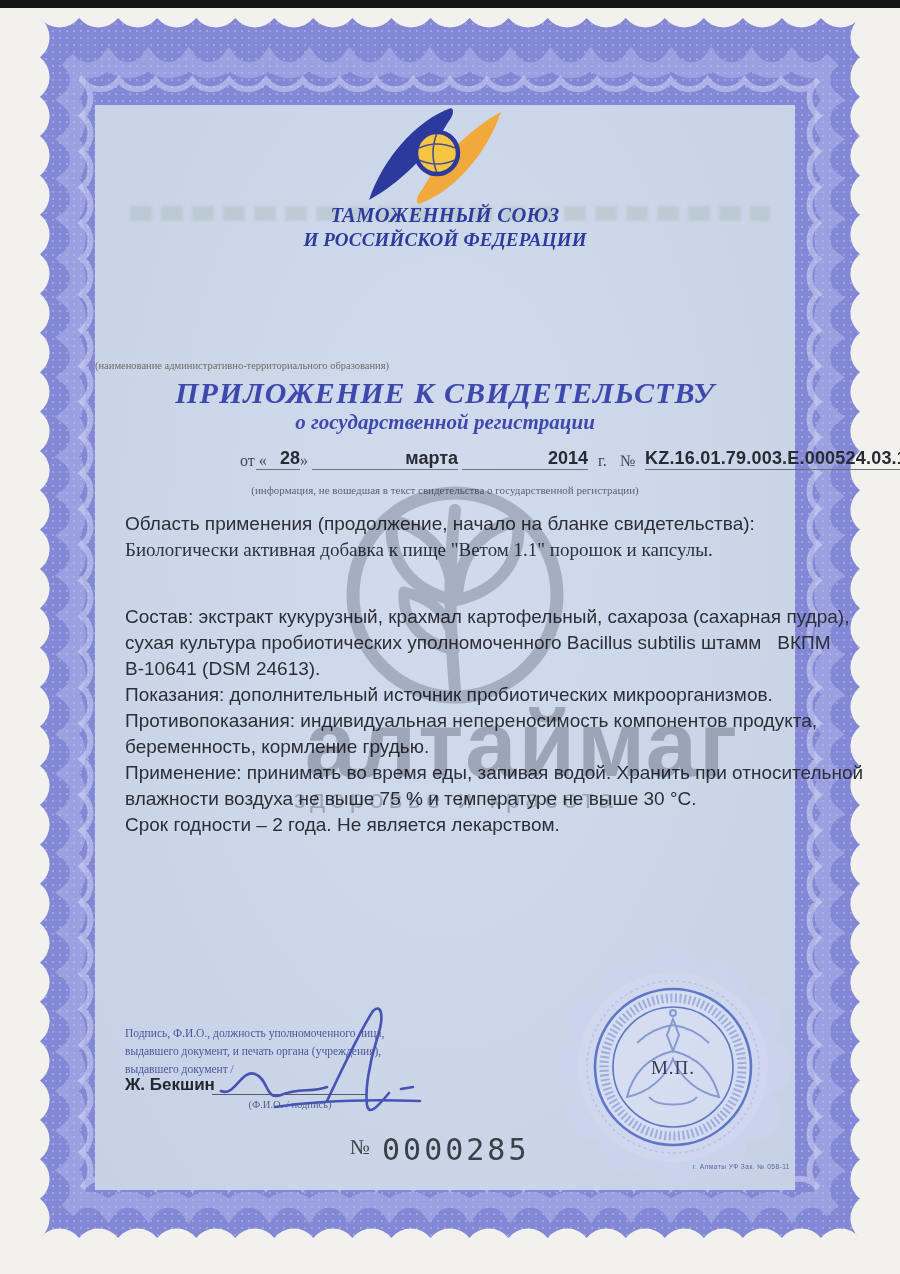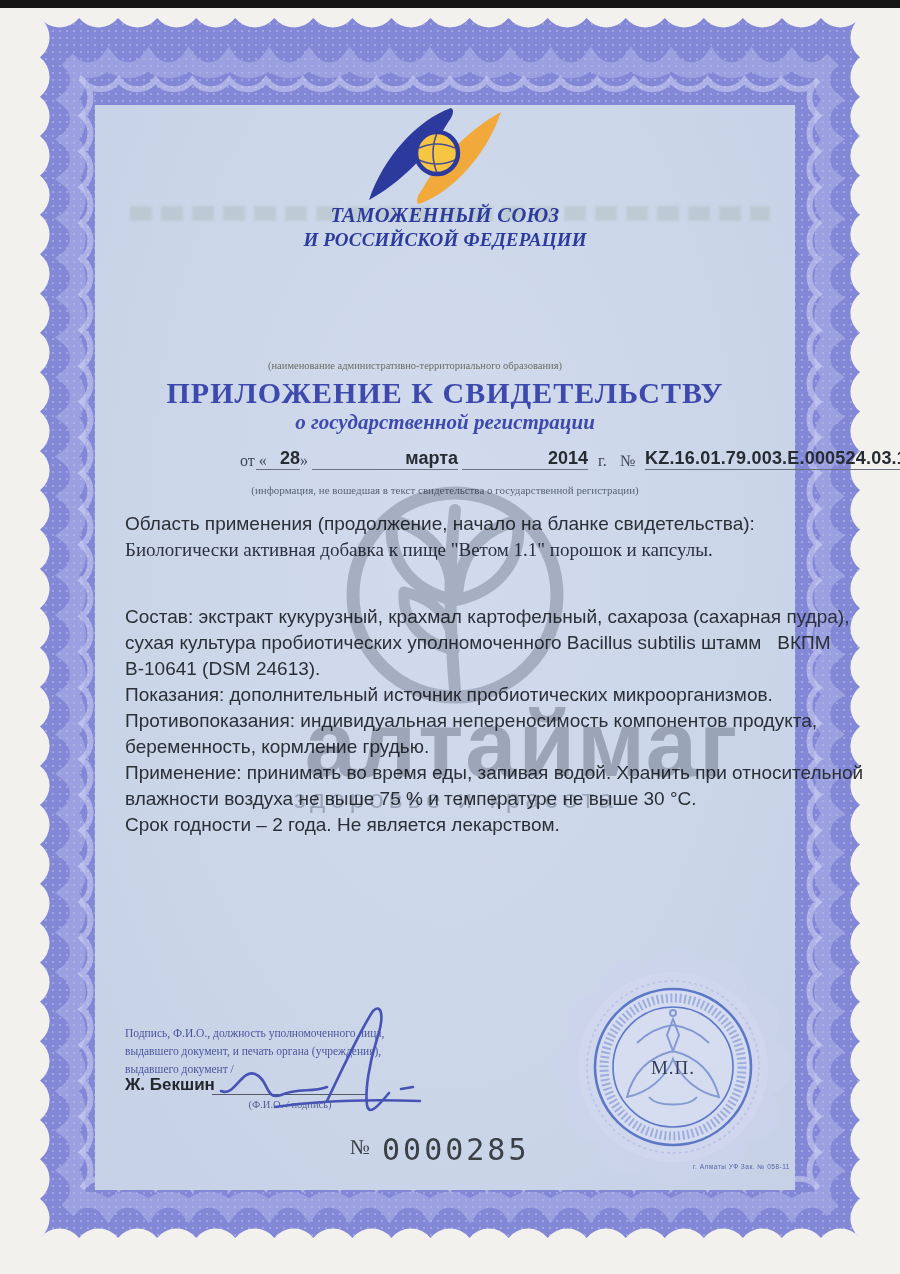--- a/index.html
+++ b/index.html
@@ -17,25 +17,25 @@
          background:repeating-linear-gradient(90deg, rgba(130,158,132,.38) 0 22px, rgba(130,158,132,0) 22px 31px);}
 
   
   .logo{position:absolute;left:365px;top:106px;}
 
   .hdr{position:absolute;left:95px;top:203px;width:700px;text-align:center;
        font-family:"Liberation Serif",serif;font-style:italic;font-weight:bold;color:#2d3b9d;}
   .hdr .l1{font-size:20.5px;line-height:25px;letter-spacing:.4px;}
   .hdr .l2,.hdr .l3{font-size:19px;line-height:24px;letter-spacing:.2px;}
 
-  .admin-cap{position:absolute;left:95px;top:360px;width:640px;text-align:center;
+  .admin-cap{position:absolute;left:95px;top:360px;width:640px;text-align:left;
        font-family:"Liberation Serif",serif;font-size:10.5px;color:#6a6e62;}
 
   .title{position:absolute;left:95px;top:376px;width:700px;text-align:center;
-       font-family:"Liberation Serif",serif;font-weight:bold;color:#3e49ad;
+       font-family:"Liberation Serif",serif;font-style:italic;font-weight:bold;color:#3e49ad;
        font-size:30px;letter-spacing:1px;}
   .subtitle{position:absolute;left:95px;top:410px;width:700px;text-align:center;
        font-family:"Liberation Serif",serif;font-style:italic;font-weight:bold;color:#3e49ad;font-size:21px;}
 
   
   .drow{position:absolute;left:0;top:448px;width:900px;height:28px;
         font-family:"Liberation Serif",serif;font-size:16px;color:#3e4858;}
   .drow span{position:absolute;display:inline-block;}
   .dval{font-family:Liberation Sans, sans-serif;font-weight:bold;font-size:18px;color:#272c33;text-align:right;}
   .uline{border-bottom:1.2px solid #6b7280;}

